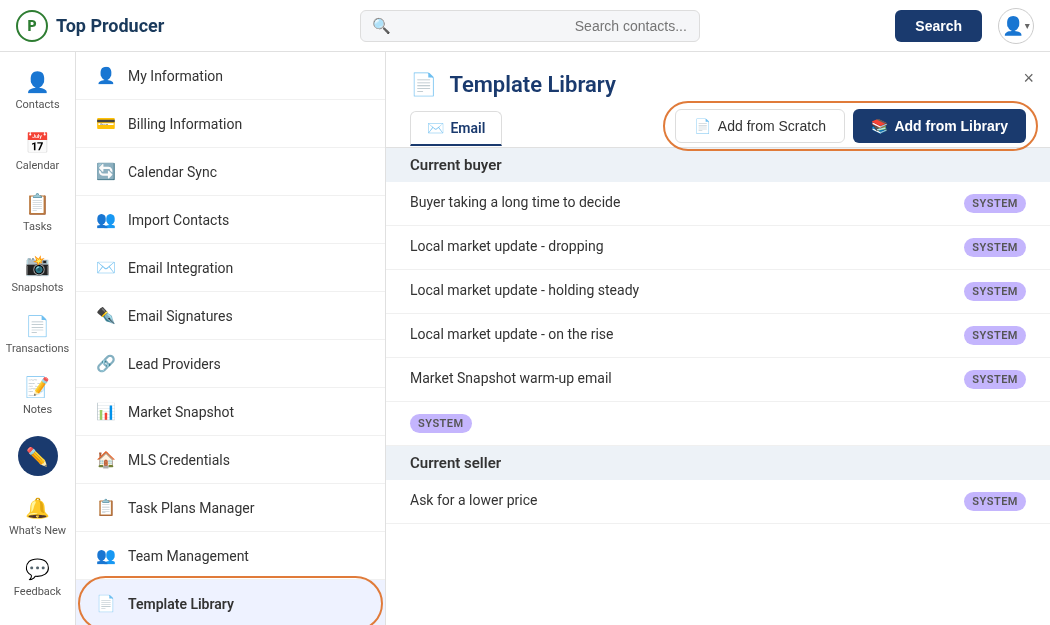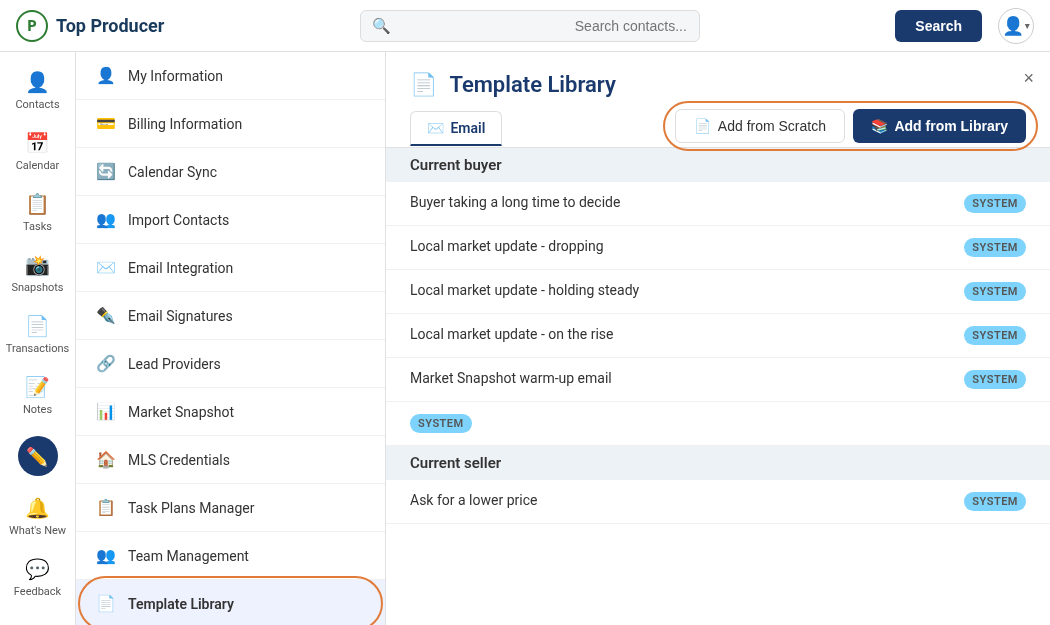--- a/index.html
+++ b/index.html
@@ -43,21 +43,21 @@
     .tab.active { border-bottom: 2px solid #1a3a6e; background: #fff; font-weight: 600; color: #1a3a6e; }
     .tab-actions { display: flex; gap: 8px; margin-bottom: 4px; position: relative; }
     .tab-actions::before { content: ''; position: absolute; inset: -8px -12px; border: 2.5px solid #e07b3a; border-radius: 28px; pointer-events: none; }
     .btn-scratch { display: flex; align-items: center; gap: 6px; padding: 8px 18px; border: 1px solid #ddd; border-radius: 6px; background: #fff; font-size: 14px; cursor: pointer; color: #333; }
     .btn-library { display: flex; align-items: center; gap: 6px; padding: 8px 18px; border: none; border-radius: 6px; background: #1a3a6e; font-size: 14px; cursor: pointer; color: #fff; font-weight: 600; }
 
     
     .template-list { overflow-y: auto; flex: 1; }
     .section-header { background: #edf2f7; padding: 8px 24px; font-size: 15px; font-weight: 600; color: #333; }
     .template-row { display: flex; align-items: flex-start; justify-content: space-between; padding: 12px 24px; border-bottom: 1px solid #f0f0f0; font-size: 14px; color: #333; }
-    .system-badge { font-size: 11px; background: #7dd3fc; color: #555; padding: 3px 8px; border-radius: 10px; font-weight: 600; letter-spacing: 0.5px; }
+    .system-badge { font-size: 11px; background: #c4b5fd; color: #555; padding: 3px 8px; border-radius: 10px; font-weight: 600; letter-spacing: 0.5px; }
 
     
     .template-library-item { position: relative; }
     .template-library-item::before { content: ''; position: absolute; inset: -4px 2px; border: 2.5px solid #e07b3a; border-radius: 28px; pointer-events: none; }
   </style>
 </head>
 <body>
 
 <div class="header">
   <div class="logo">

